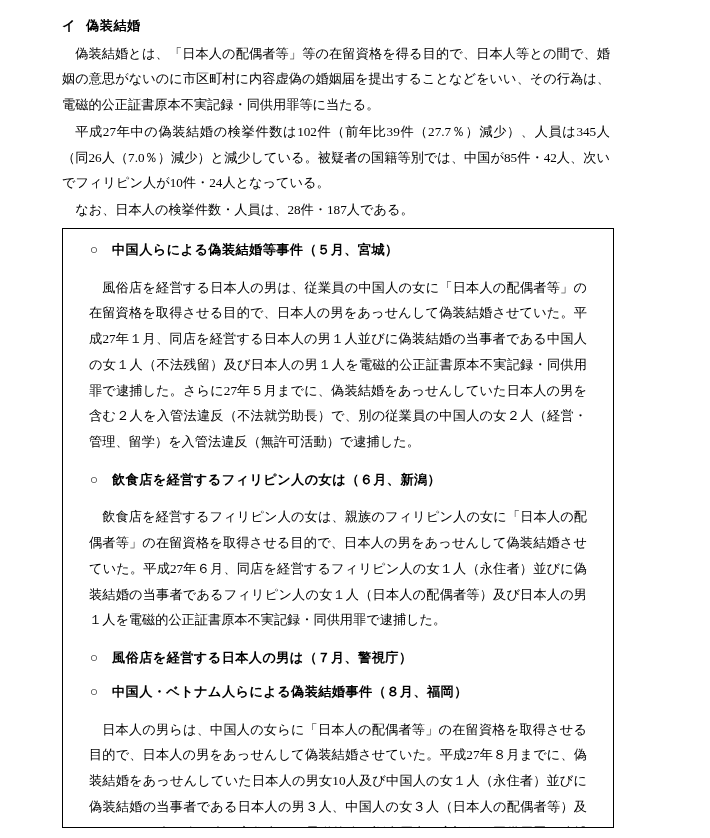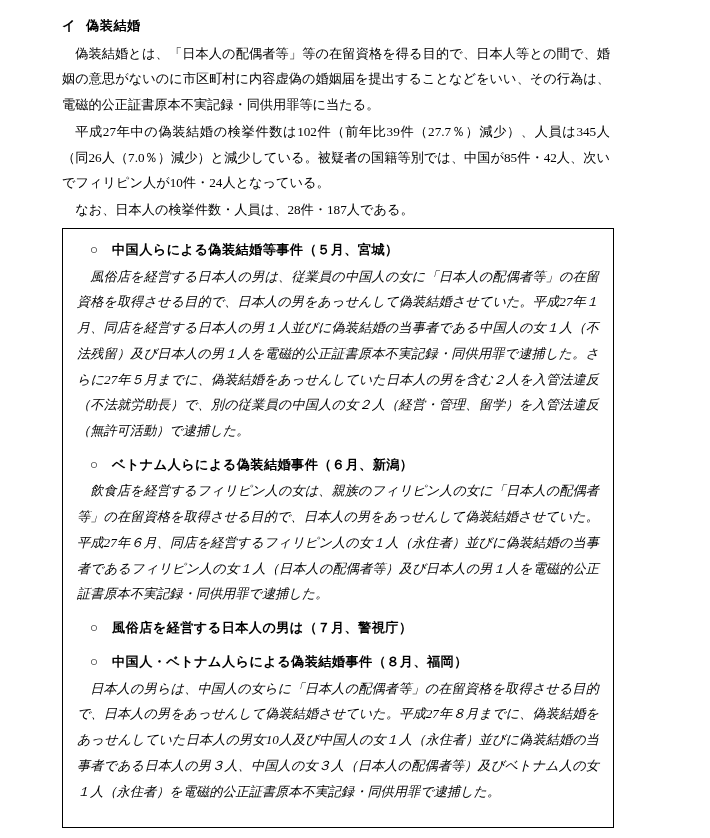--- a/index.html
+++ b/index.html
@@ -63,22 +63,21 @@
   }
   .case-title .bullet {
     display: inline-block;
     width: 22px;
     font-weight: normal;
   }
   .case-body {
     text-align: justify;
     text-justify: inter-ideograph;
     text-indent: 1em;
-    margin: 0;
-    font-style: italic;
+    margin: 12px;
   }
 </style>
 </head>
 <body>
 
 <div class="page">
 
   <div class="sub-block">
     <p class="heading">
       <span class="marker">イ</span><span>偽装結婚</span>
@@ -96,21 +95,21 @@
 
     <div class="case">
       <p class="case-title">
         <span class="bullet">○</span><span>中国人らによる偽装結婚等事件（５月、宮城）</span>
       </p>
       <p class="case-body">風俗店を経営する日本人の男は、従業員の中国人の女に「日本人の配偶者等」の在留資格を取得させる目的で、日本人の男をあっせんして偽装結婚させていた。平成27年１月、同店を経営する日本人の男１人並びに偽装結婚の当事者である中国人の女１人（不法残留）及び日本人の男１人を電磁的公正証書原本不実記録・同供用罪で逮捕した。さらに27年５月までに、偽装結婚をあっせんしていた日本人の男を含む２人を入管法違反（不法就労助長）で、別の従業員の中国人の女２人（経営・管理、留学）を入管法違反（無許可活動）で逮捕した。</p>
     </div>
 
     <div class="case">
       <p class="case-title">
-        <span class="bullet">○</span><span>ベトナム人らによる偽装結婚事件（６月、新潟）</span>
+        <span class="bullet">○</span><span>飲食店を経営するフィリピン人の女は（６月、新潟）</span>
       </p>
       <p class="case-body">飲食店を経営するフィリピン人の女は、親族のフィリピン人の女に「日本人の配偶者等」の在留資格を取得させる目的で、日本人の男をあっせんして偽装結婚させていた。平成27年６月、同店を経営するフィリピン人の女１人（永住者）並びに偽装結婚の当事者であるフィリピン人の女１人（日本人の配偶者等）及び日本人の男１人を電磁的公正証書原本不実記録・同供用罪で逮捕した。</p>
     </div>
 
     <div class="case">
       <p class="case-title">
         <span class="bullet">○</span><span>風俗店を経営する日本人の男は（７月、警視庁）</span>
       </p>
     </div>
 

